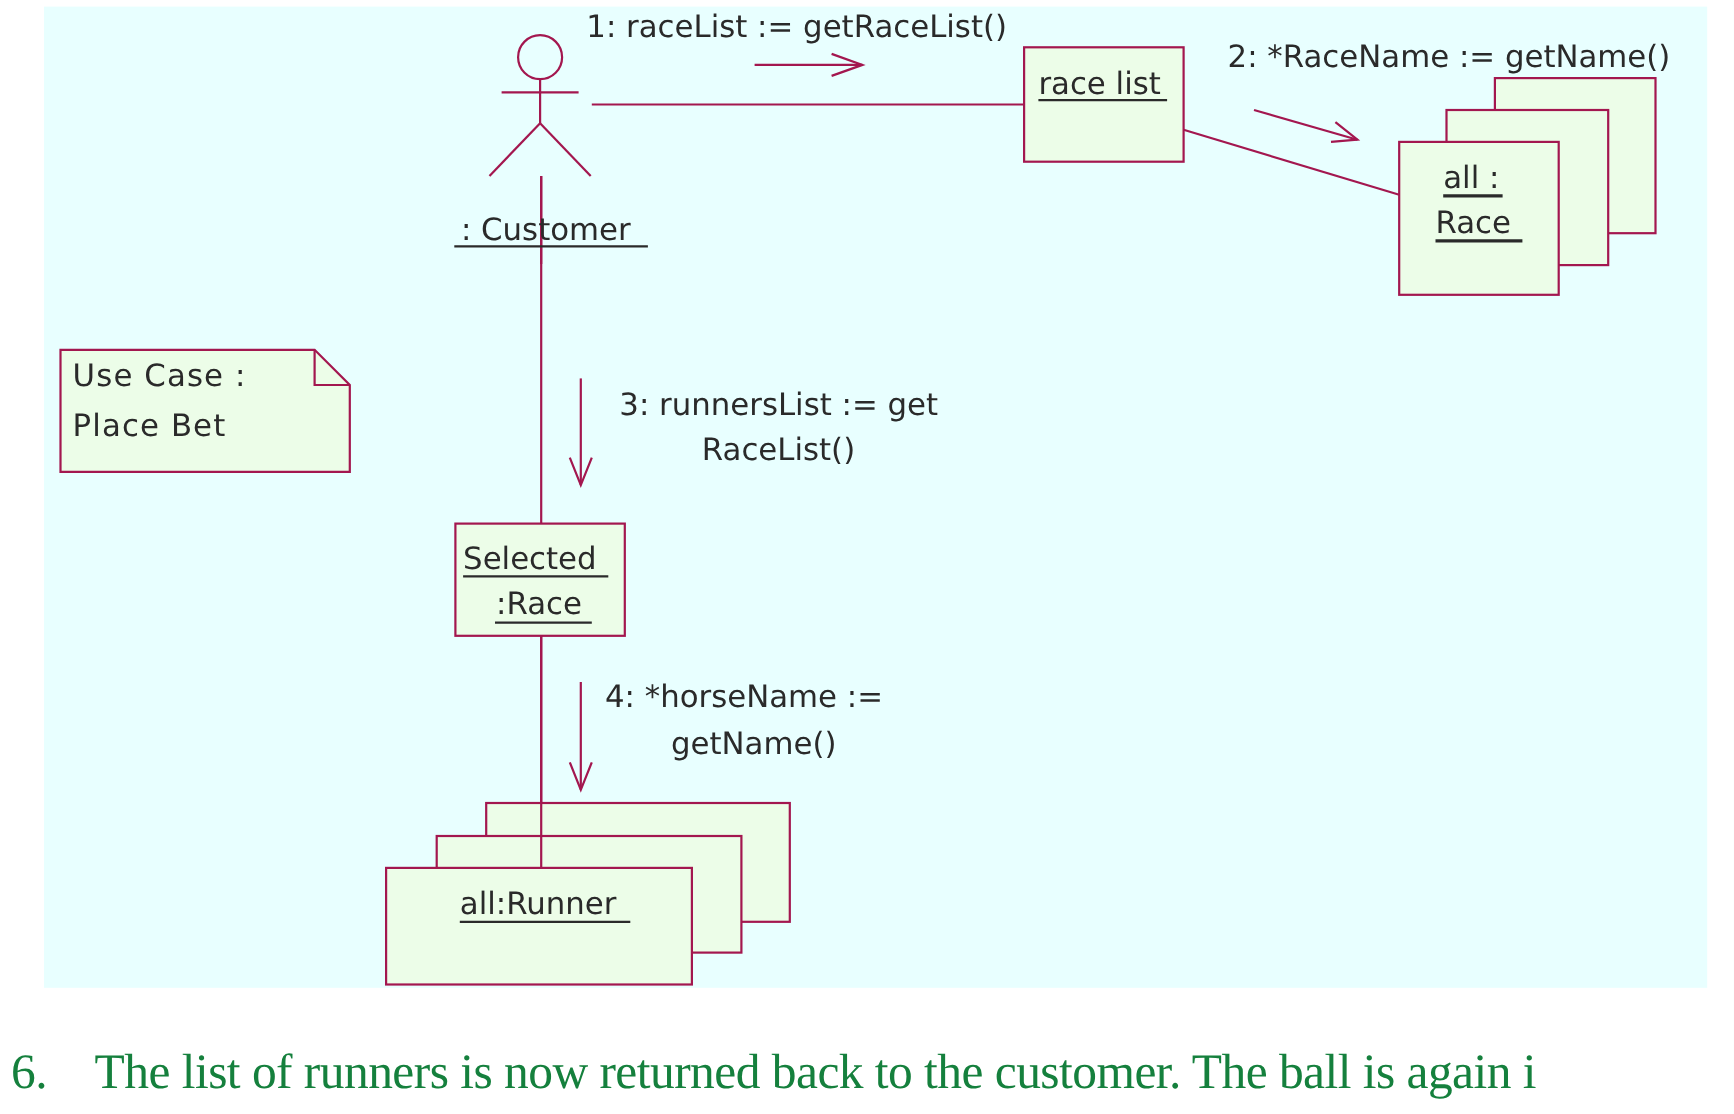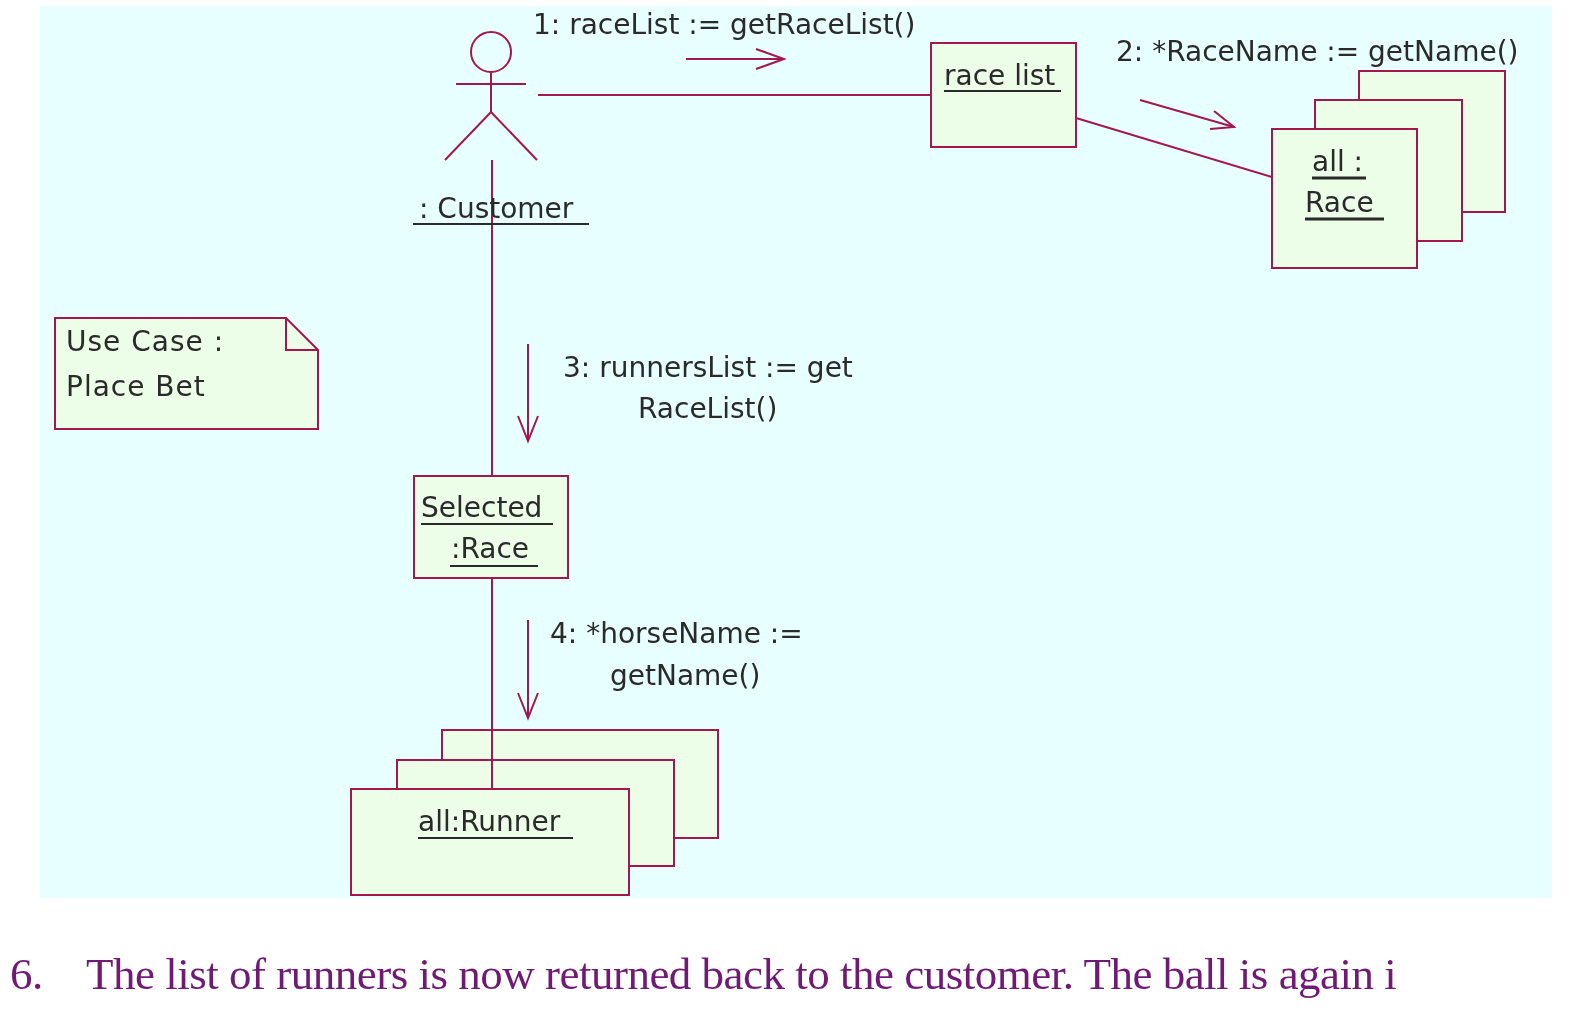--- a/index.html
+++ b/index.html
@@ -5,21 +5,21 @@
   html, body { margin: 0; padding: 0; background: #ffffff; }
   body { width: 1576px; height: 1013px; position: relative; overflow: hidden; }
   #diagram-panel {
     position: absolute; left: 40px; top: 6px; width: 1512px; height: 892px;
     background: #e8ffff;
   }
   svg#diagram { position: absolute; left: 0; top: 0; width: 1576px; height: 1013px; }
   .uml-text { font-family: "DejaVu Sans", sans-serif; font-size: 28px; fill: #2a2a2a; }
   .caption {
     position: absolute; left: 10px; top: 948px; white-space: nowrap;
-    font-family: "Liberation Serif", serif; font-size: 45px; color: #701a75;
+    font-family: "Liberation Serif", serif; font-size: 45px; color: #15803d;
     letter-spacing: -0.5px;
   }
   .caption .num { display: inline-block; width: 76px; }
 </style>
 </head>
 <body>
 
 <div id="diagram-panel"></div>
 
 <svg id="diagram" xmlns="http://www.w3.org/2000/svg">

